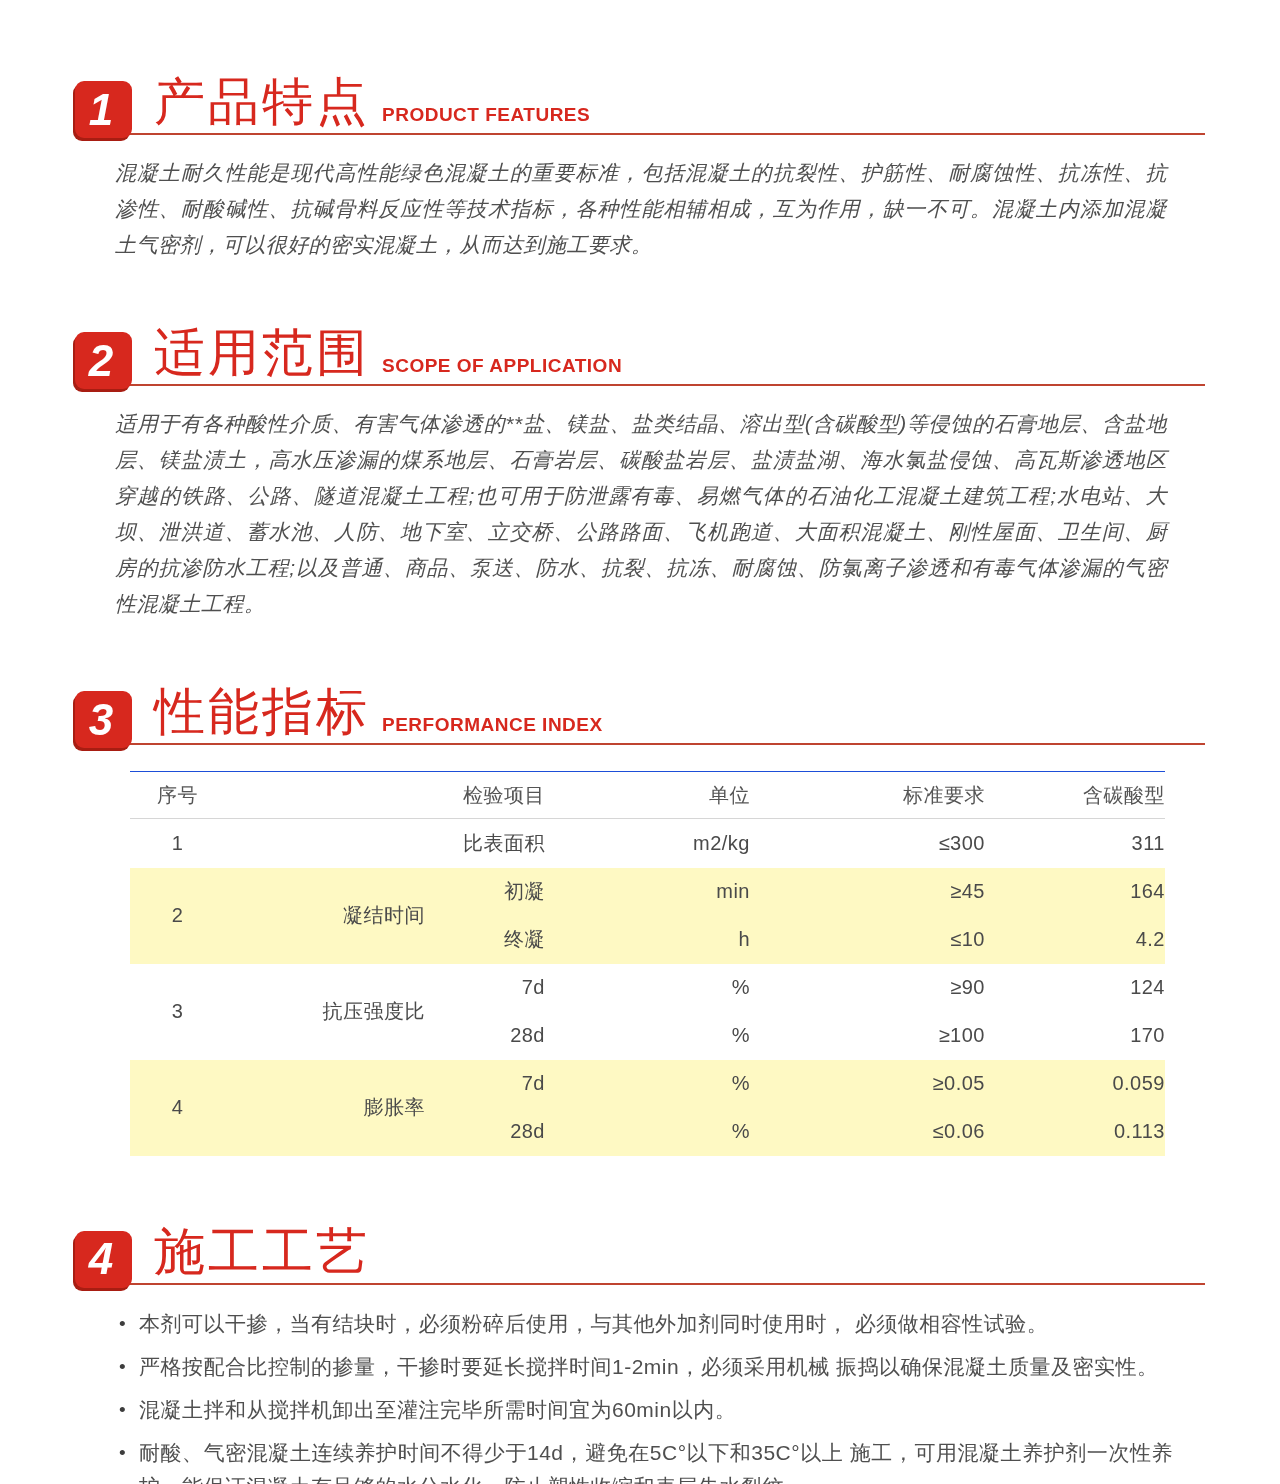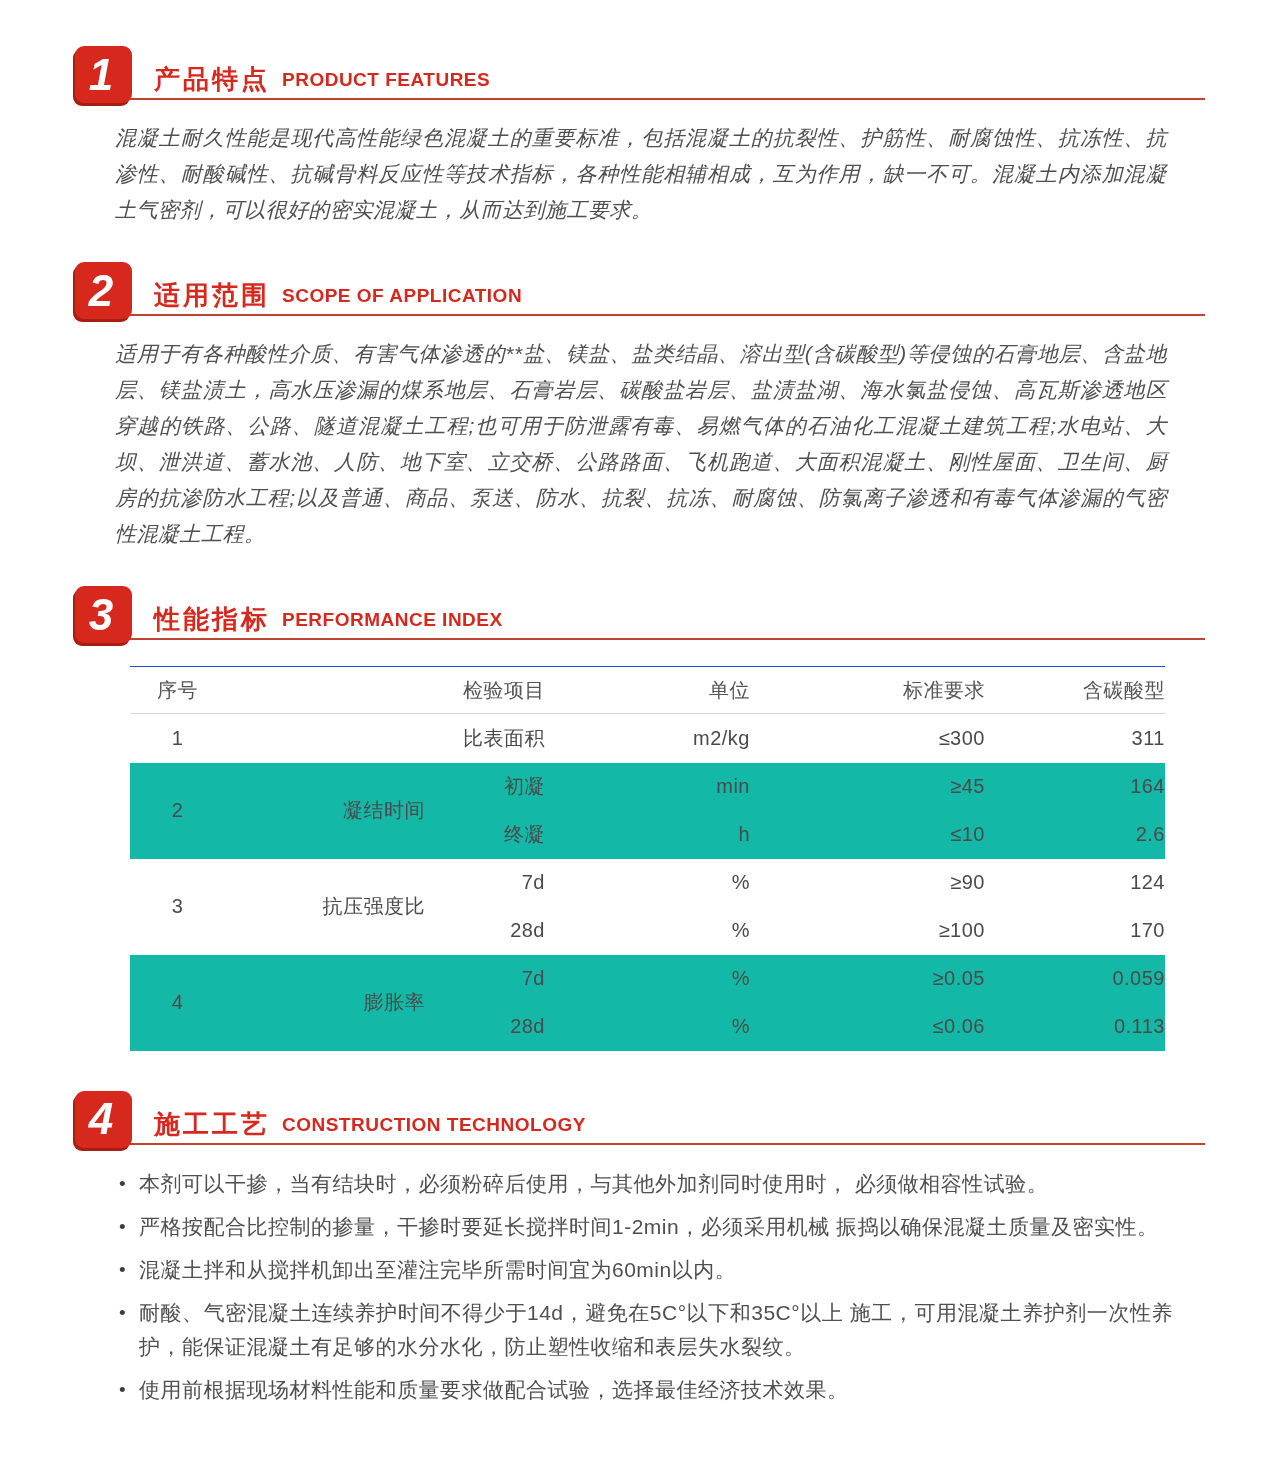--- a/index.html
+++ b/index.html
@@ -38,26 +38,27 @@
   .badge span {
     color: #ffffff;
     font-size: 44px;
     font-weight: bold;
     font-style: italic;
     line-height: 1;
     padding-right: 5px;
   }
   .title-zh {
     color: #d7281e;
-    font-size: 26px;
-    font-weight: bold;
+    font-size: 51px;
+    font-weight: normal;
     letter-spacing: 3px;
     margin-left: 22px;
     line-height: 1;
     padding-bottom: 6px;
+    margin-top: 30px;
   }
   .title-en {
     color: #d7281e;
     font-size: 19px;
     font-weight: bold;
     letter-spacing: 0.5px;
     margin-left: 12px;
     line-height: 1;
     padding-bottom: 9px;
     margin-top: 16px;
@@ -123,21 +124,21 @@
   col.c-std { width: 235px; }
   col.c-res { width: 180px; }
   .t-no { text-align: center !important; }
   .t-item { padding-left: 28px; }
   .t-sub { padding-left: 28px; }
   .t-unit { padding-left: 50px; }
   .t-std { padding-left: 62px; }
   .t-res { padding-left: 60px; }
   tr.single td { height: 49px; }
   tr.subrow td { height: 48px; }
-  tr.shade td { background: #14b8a6; }
+  tr.shade td { background: #fef9c3; }
 </style>
 </head>
 <body>
 
 <div class="page">
 
   <section class="sec">
     <div class="sec-head">
       <div class="badge">
         <span>1</span>
@@ -200,21 +201,21 @@
           <td class="t-item" rowspan="2">凝结时间</td>
           <td class="t-sub">初凝</td>
           <td class="t-unit">min</td>
           <td class="t-std">≥45</td>
           <td class="t-res">164</td>
         </tr>
         <tr class="subrow shade">
           <td class="t-sub">终凝</td>
           <td class="t-unit">h</td>
           <td class="t-std">≤10</td>
-          <td class="t-res">2.6</td>
+          <td class="t-res">4.2</td>
         </tr>
 
         <tr class="subrow">
           <td class="t-no" rowspan="2">3</td>
           <td class="t-item" rowspan="2">抗压强度比</td>
           <td class="t-sub">7d</td>
           <td class="t-unit">%</td>
           <td class="t-std">≥90</td>
           <td class="t-res">124</td>
         </tr>
@@ -242,21 +243,20 @@
       </tbody>
     </table>
   </section>
 
   <section class="sec" style="margin-top:40px">
     <div class="sec-head">
       <div class="badge">
         <span>4</span>
       </div>
       <h2 class="title-zh">施工工艺</h2>
-      <span class="title-en">CONSTRUCTION TECHNOLOGY</span>
     </div>
     <ul class="bullets">
       <li>本剂可以干掺，当有结块时，必须粉碎后使用，与其他外加剂同时使用时， 必须做相容性试验。</li>
       <li>严格按配合比控制的掺量，干掺时要延长搅拌时间1-2min，必须采用机械 振捣以确保混凝土质量及密实性。</li>
       <li>混凝土拌和从搅拌机卸出至灌注完毕所需时间宜为60min以内。</li>
       <li>耐酸、气密混凝土连续养护时间不得少于14d，避免在5C°以下和35C°以上 施工，可用混凝土养护剂一次性养护，能保证混凝土有足够的水分水化，防止塑性收缩和表层失水裂纹。</li>
       <li>使用前根据现场材料性能和质量要求做配合试验，选择最佳经济技术效果。</li>
     </ul>
   </section>
 

